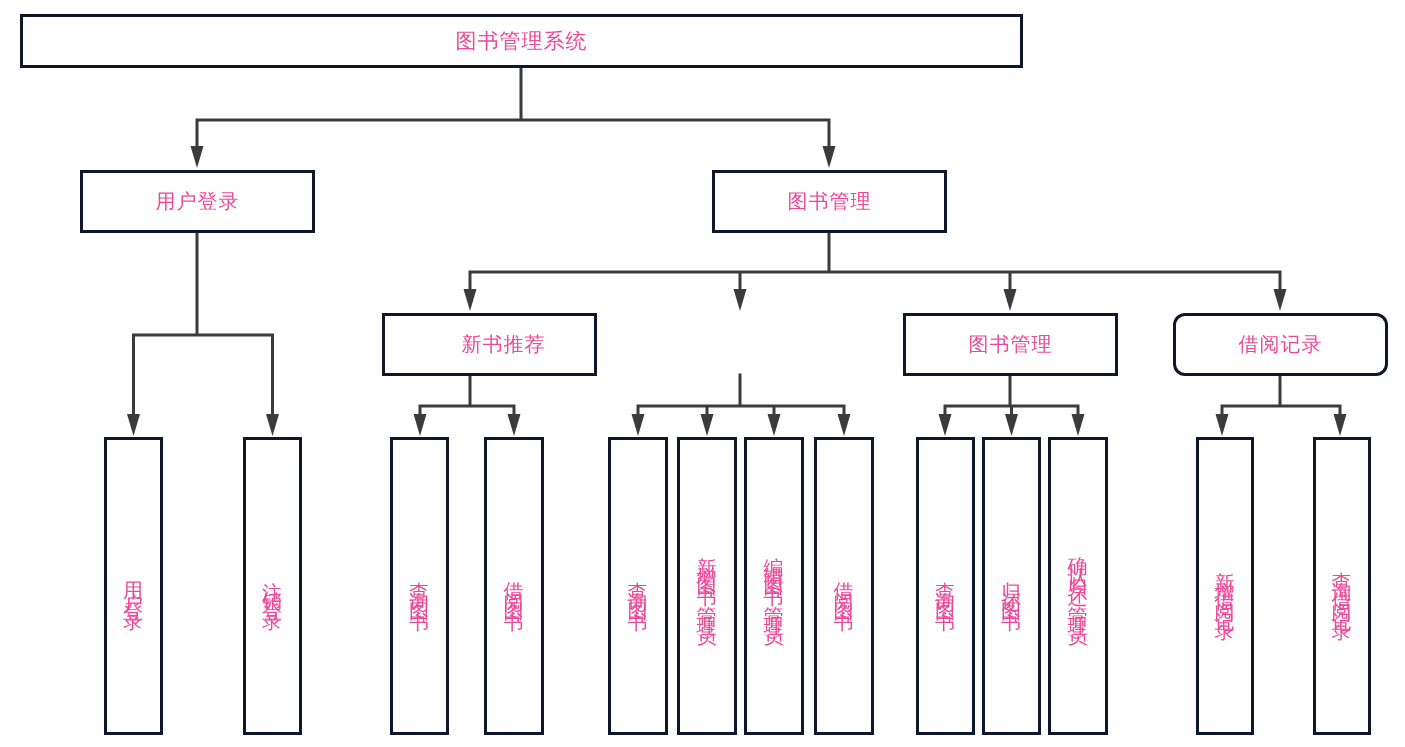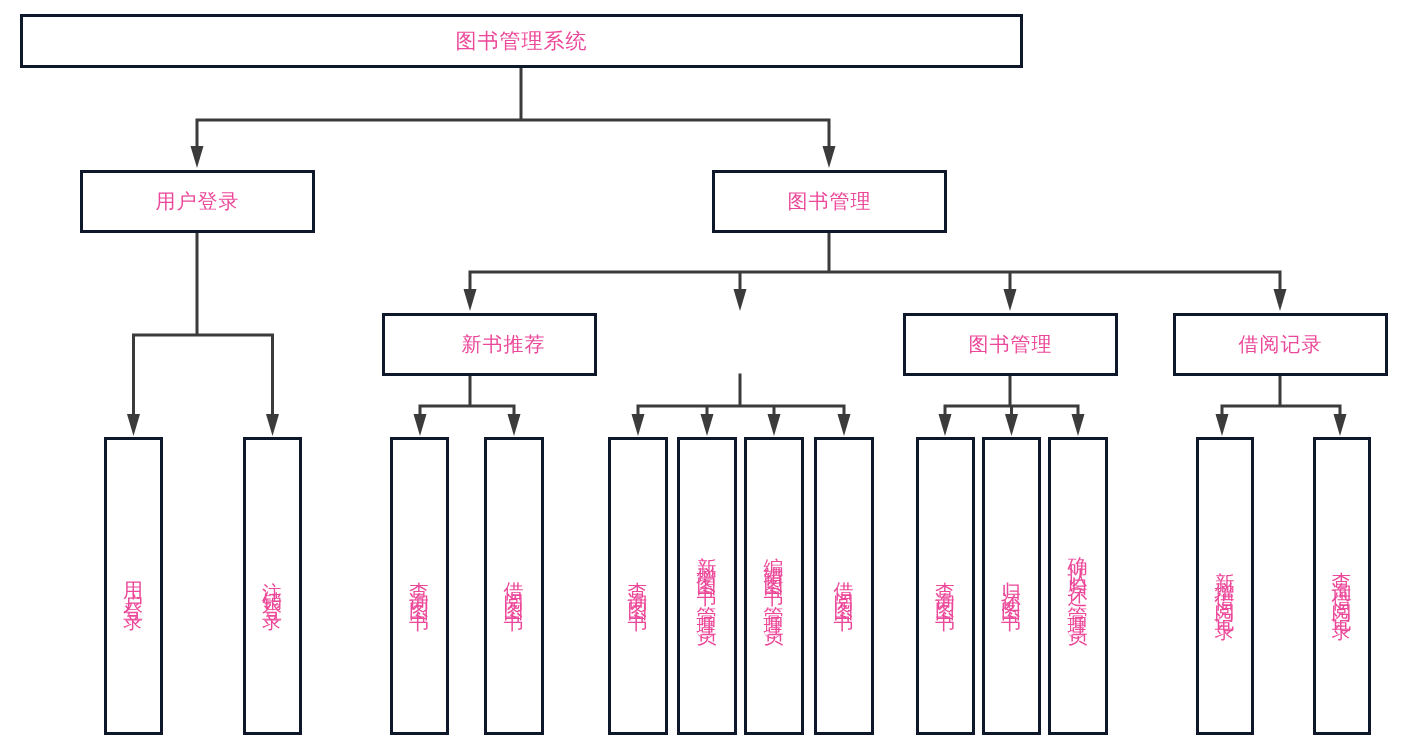--- a/index.html
+++ b/index.html
@@ -54,21 +54,21 @@
     font-size: 20px;
     letter-spacing: 1px;
   }
   .node.l2 { top: 170px; width: 235px; }
   .node.l2.a { left: 80px; }
   .node.l2.b { left: 712px; text-align: center; }
   .node.l3 { top: 313px; width: 215px; }
   .node.l3.a { left: 382px; padding-left: 28px; }
   .node.l3.b { left: 633px; }
   .node.l3.c { left: 903px; }
-  .node.l3.d { left: 1173px; }
+  .node.l3.d { left: 1173px; border-radius: 12px; }
   .node.leaf {
     top: 437px;
     height: 298px;
     font-size: 20px;
   }
   .node.leaf .vtext {
     writing-mode: vertical-rl;
     text-orientation: mixed;
     letter-spacing: 10px;
     line-height: 1;

